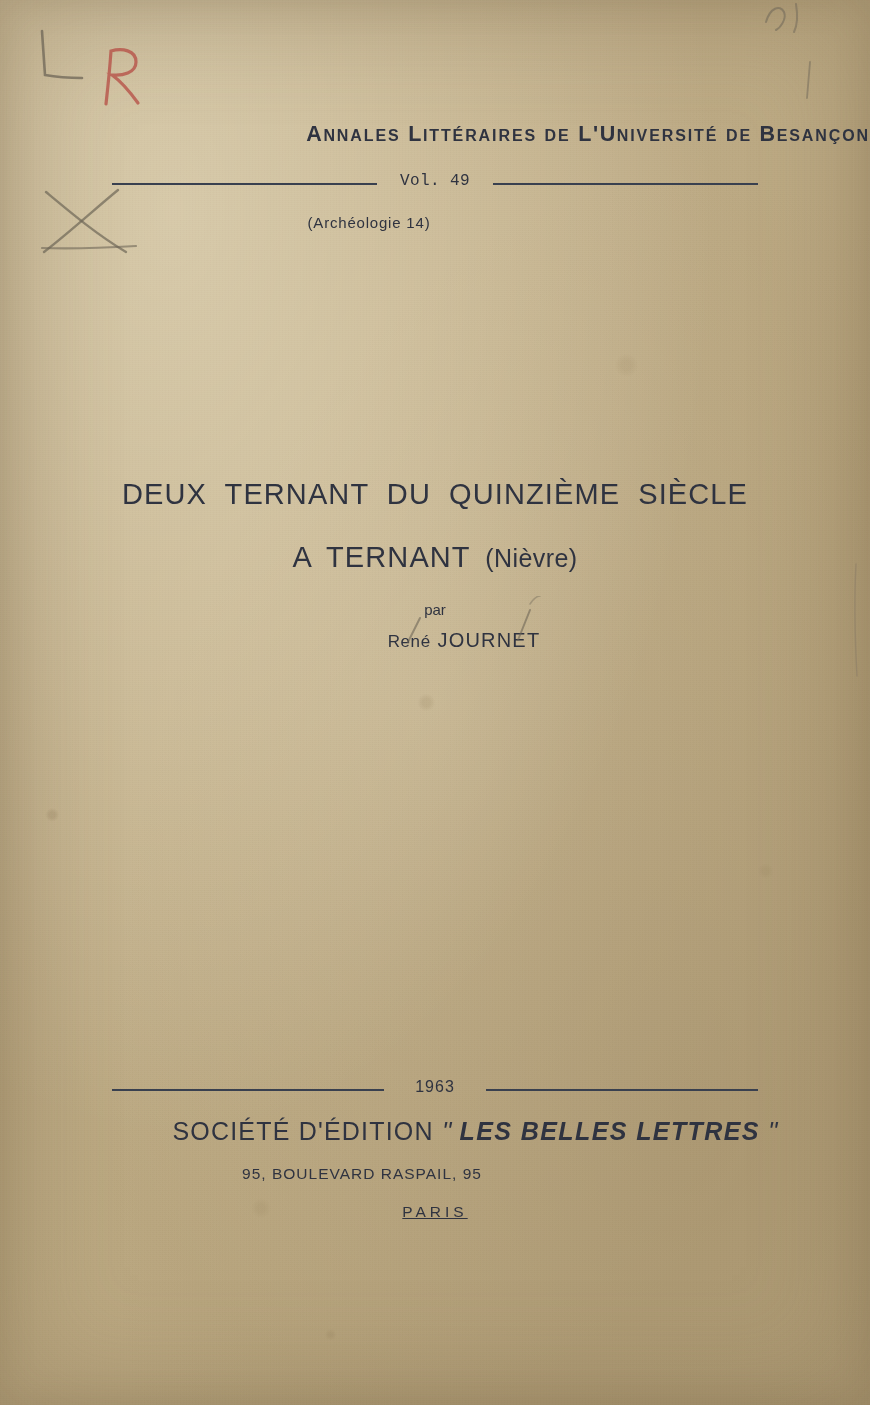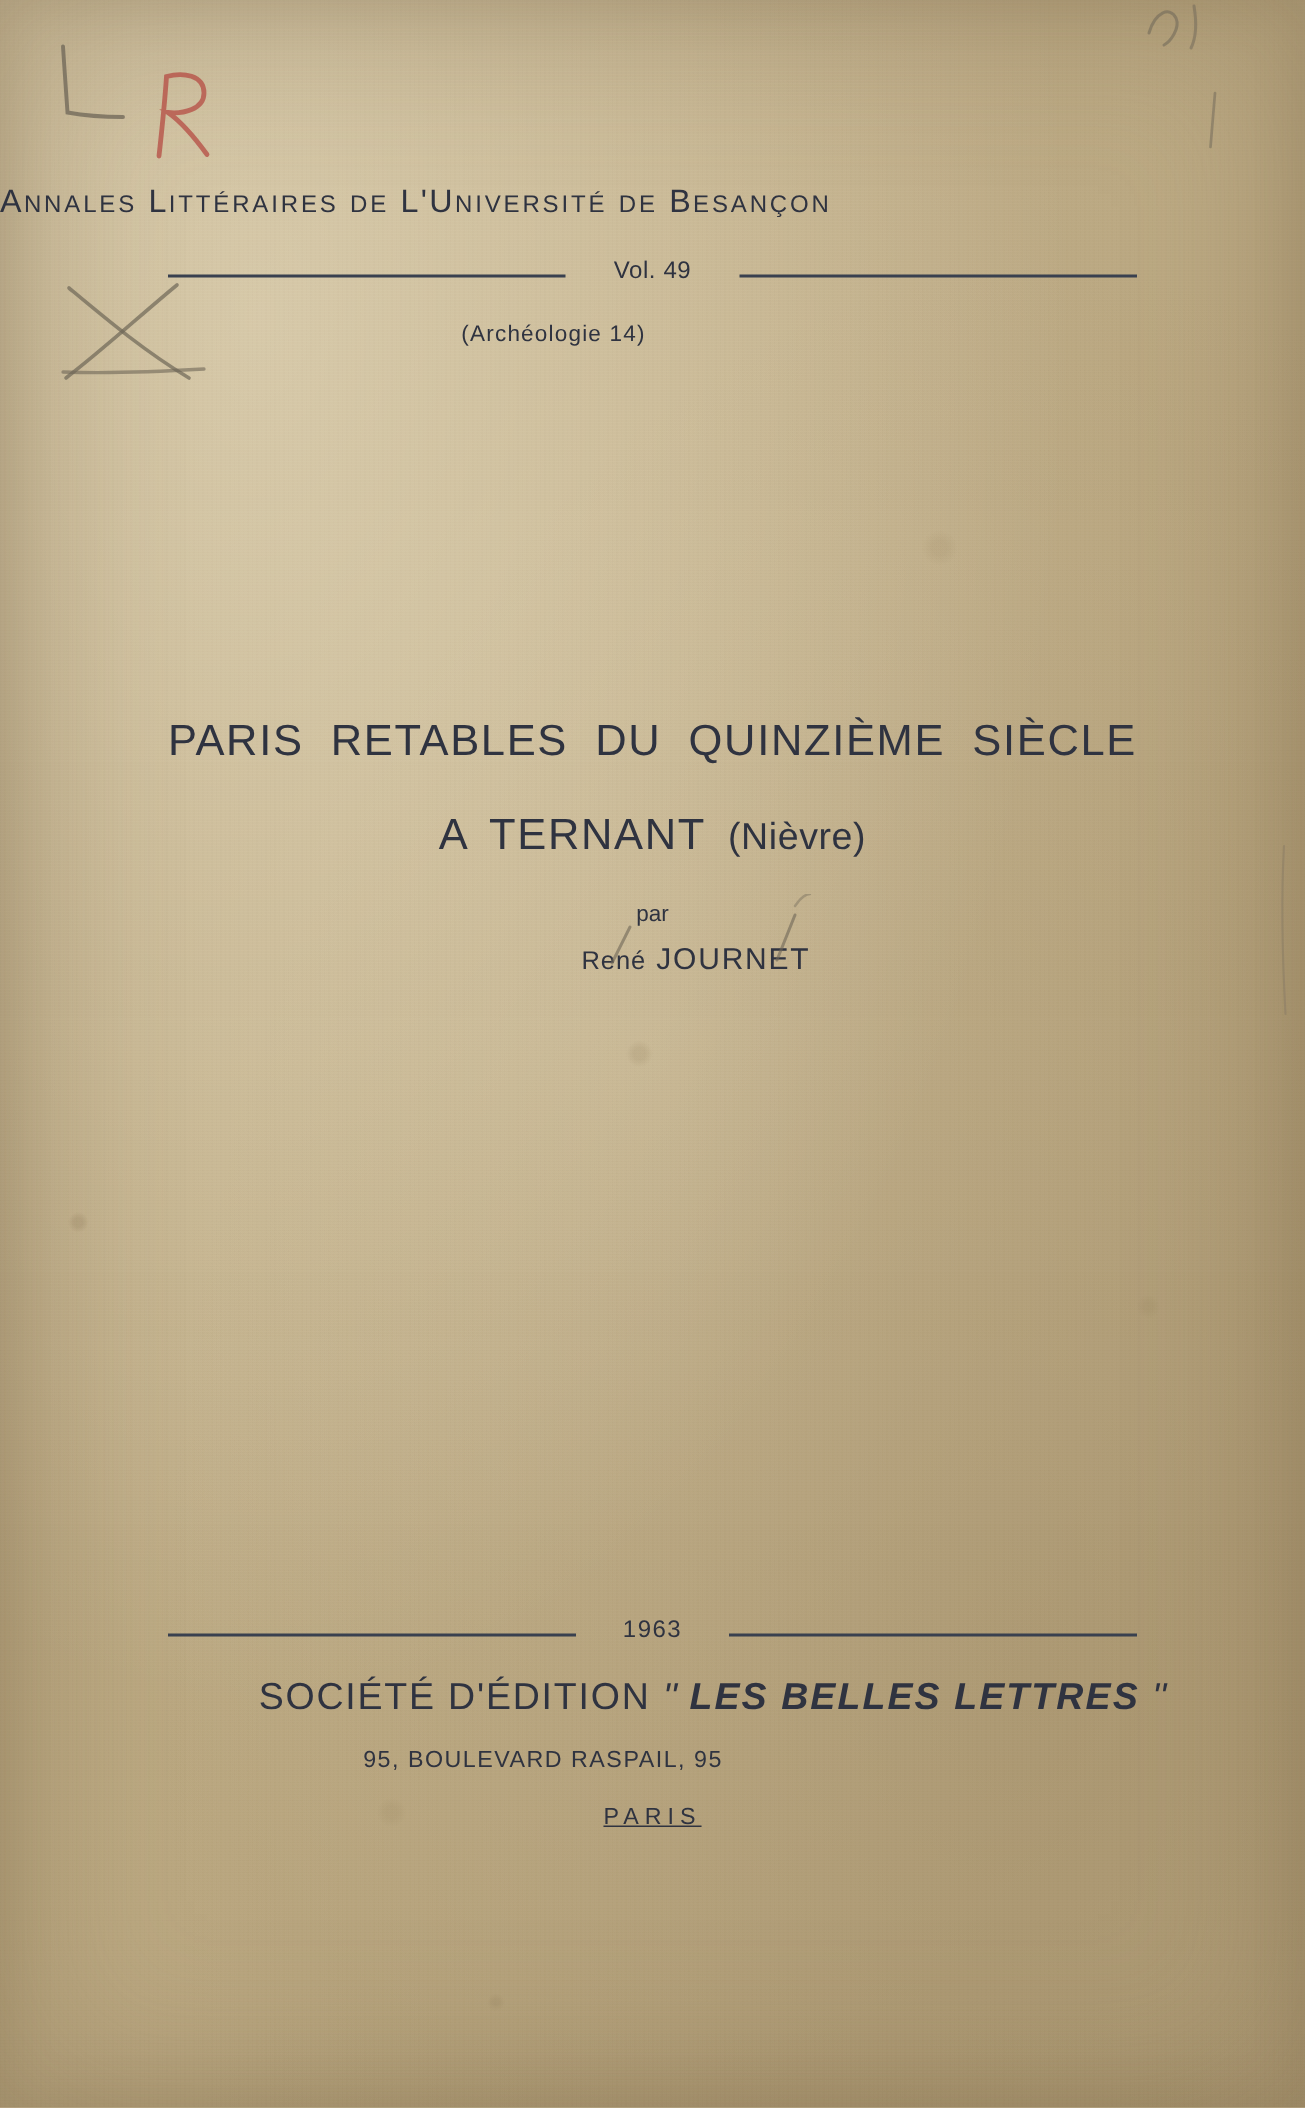--- a/index.html
+++ b/index.html
@@ -54,24 +54,24 @@
   .ink {
     color: #2f3340;
   }
 
   
   #header-series {
     position: absolute;
     top: 122px;
     left: 0;
     width: 870px;
-    text-align: left;
+    text-align: right;
     font-size: 21.5px;
     letter-spacing: 1.6px;
-    font-weight: normal;
+    font-weight: bold;
     white-space: nowrap;
   }
   #header-series .sc {
     font-size: 16px;
     letter-spacing: 1.9px;
   }
 
   #vol-rule {
     position: absolute;
     top: 172px;
@@ -89,20 +89,21 @@
   #vol-rule .line-left { left: 0; width: 265px; }
   #vol-rule .line-right { right: 0; width: 265px; }
   #vol-rule .vol-label {
     position: absolute;
     left: 0;
     width: 646px;
     top: 0;
     text-align: center;
     font-size: 16px;
     letter-spacing: 0.4px;
+    font-family: Liberation Mono, monospace;
   }
 
   #subseries {
     position: absolute;
     top: 214px;
     left: 0;
     width: 738px;
     text-align: center;
     font-size: 15px;
     letter-spacing: 0.8px;
@@ -292,21 +293,21 @@
   </div>
 
   <div id="vol-rule">
     <div class="line-left"></div>
     <div class="line-right"></div>
     <div class="vol-label ink">Vol. 49</div>
   </div>
 
   <div id="subseries" class="ink">(Archéologie 14)</div>
 
-  <div id="title-line-1" class="ink">PARIS  RETABLES  DU  QUINZIÈME  SIÈCLE</div>
+  <div id="title-line-1" class="ink">DEUX  TERNANT  DU  QUINZIÈME  SIÈCLE</div>
 
   <div id="byline-par" class="ink">par</div>
 
   <div id="title-line-2" class="ink">
     <span>A TERNANT</span>
     <span class="paren">(Nièvre)</span>
   </div>
 
   <div id="byline-author" class="ink">
     <span class="first">René</span>

